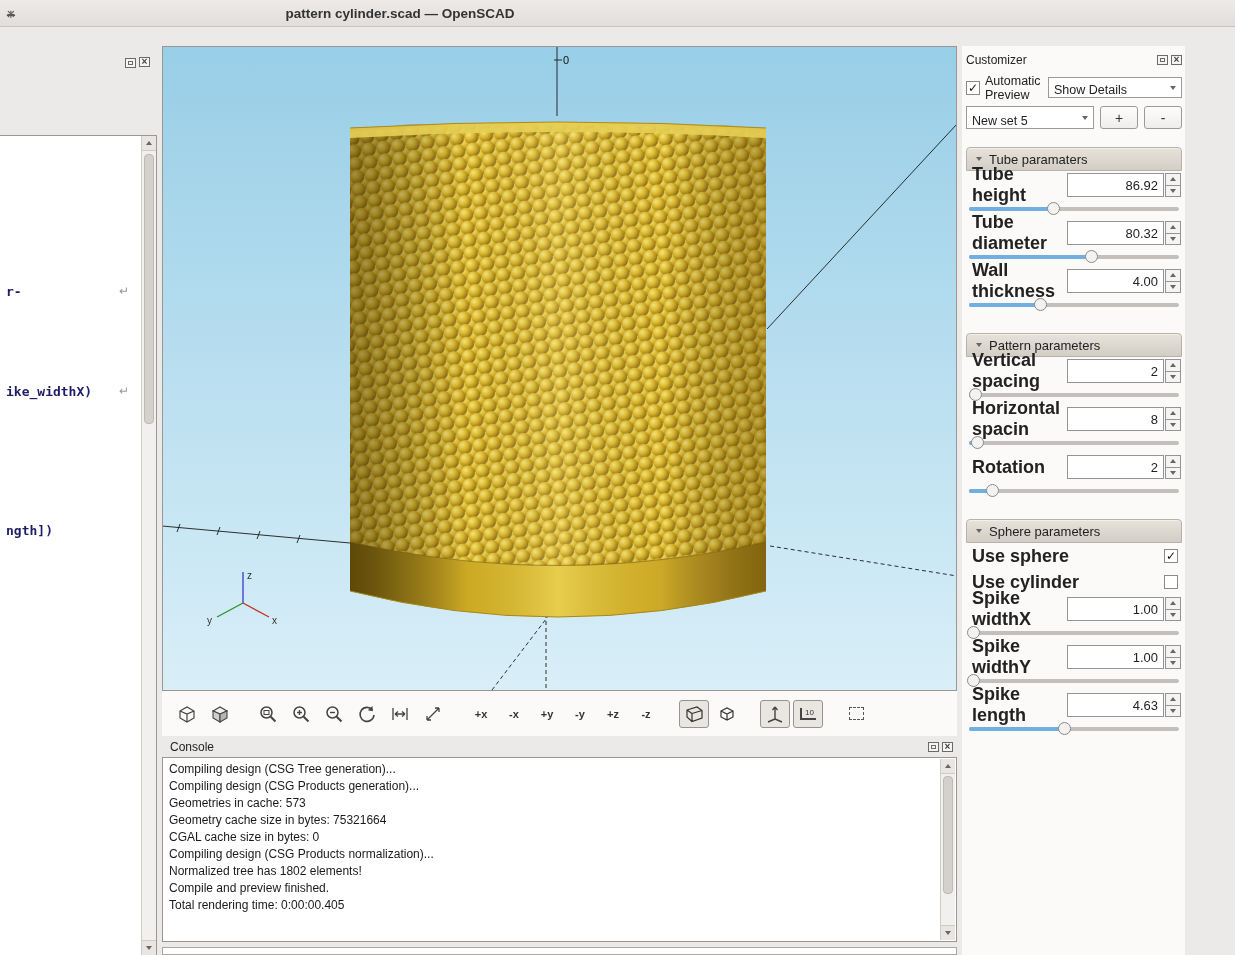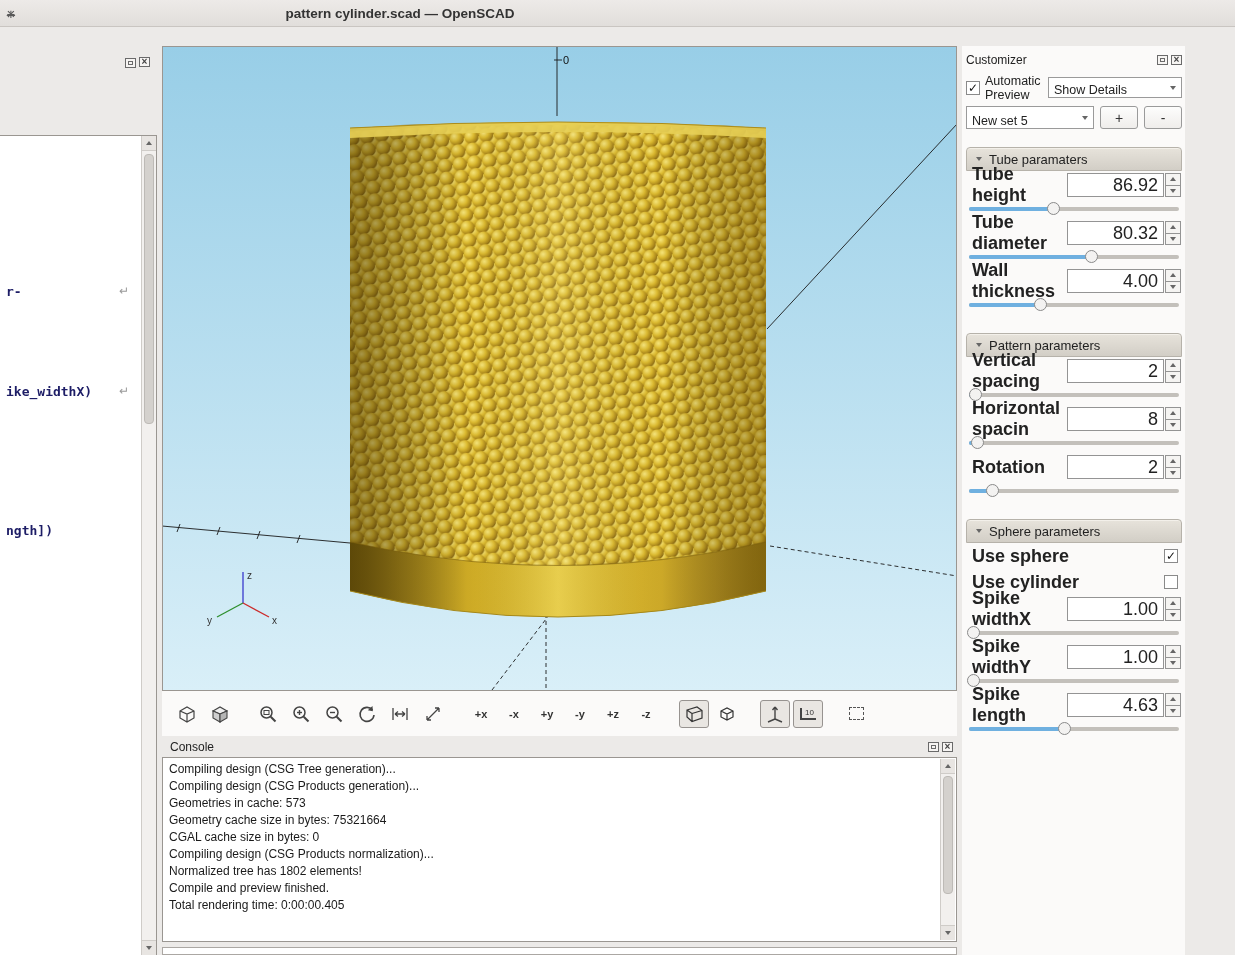--- a/index.html
+++ b/index.html
@@ -59,21 +59,21 @@
   .combo{background:#fff;border:1px solid #9a9a9a;display:flex;align-items:flex-end;font-size:12.5px;padding-left:5px;position:relative}
   .combo .arr{position:absolute;right:5px;top:50%;margin-top:-2px}
   .combo.details{width:134px;height:21px}
   .combo.preset{flex:1;height:23px}
   .pbtn{width:38px;height:23px;background:linear-gradient(#fdfdfc,#efedeb);border:1px solid #9a9a9a;border-radius:3px;display:flex;align-items:center;justify-content:center;font-size:14px;color:#333}
   .chk{width:14px;height:14px;background:#fff;border:1px solid #8a8a8a;display:flex;align-items:center;justify-content:center;font-size:12px;font-weight:bold;color:#111;font-family:"DejaVu Sans",sans-serif}
   .sect{margin-top:18px;height:24px;background:linear-gradient(#e7e3db,#d2cec6);border:1px solid #b6b2aa;border-radius:4px 4px 0 0;display:flex;align-items:center;gap:7px;padding:0 9px;font-size:13px;color:#222;box-shadow:inset 0 1px 0 #f3f0ea}
   .prow{display:flex;align-items:center;height:28px;padding:0 1px 0 6px}
   .plabel{font-weight:bold;font-size:18px;flex:1}
   .spin{display:flex;height:24px}
-  .spin .val{width:97px;background:#fff;border:1px solid #949494;font-size:18px;display:flex;align-items:center;justify-content:flex-end;padding-right:5px}
+  .spin .val{width:97px;background:#fff;border:1px solid #949494;font-size:13px;display:flex;align-items:center;justify-content:flex-end;padding-right:5px}
   .spin .btns{width:16px;display:flex;flex-direction:column;margin-left:1px}
   .spin .sb{flex:1;border:1px solid #949494;background:#f5f4f2;display:flex;align-items:center;justify-content:center}
   .spin .sb+.sb{border-top:none}
   .slider{position:relative;height:20px;margin:0 3px}
   .slider .track{position:absolute;left:0;right:0;top:8px;height:4px;background:#c3c0bb;border-radius:2px}
   .slider .fill{position:absolute;left:0;top:8px;height:4px;background:#6fафе0;background:#6fb0e0;border-radius:2px}
   .slider .handle{position:absolute;top:3px;width:13px;height:13px;border-radius:50%;background:#f3f2f1;border:1px solid #8a8a8a}
   .crow{display:flex;align-items:center;height:26px;padding:0 4px 0 6px}
   .crow .plabel{flex:1}
 

